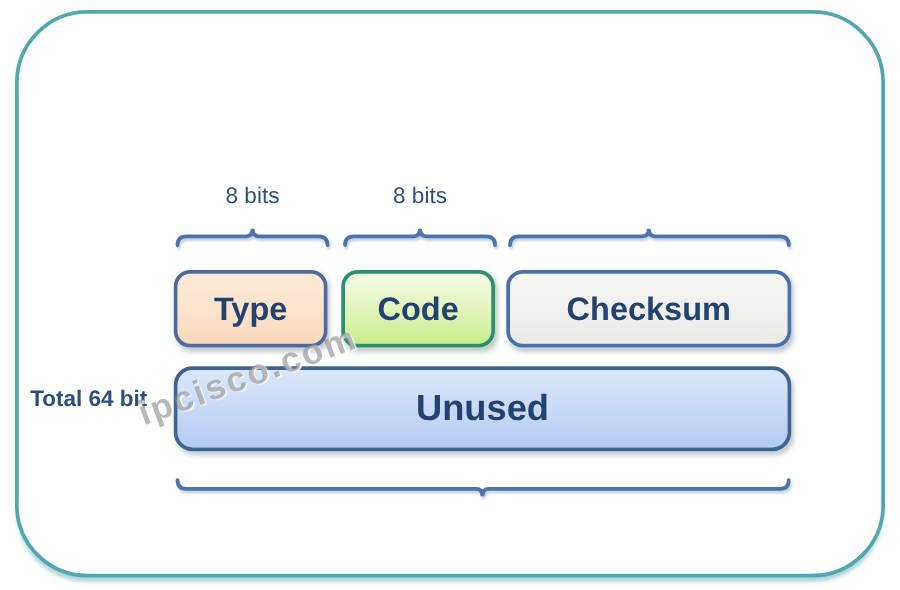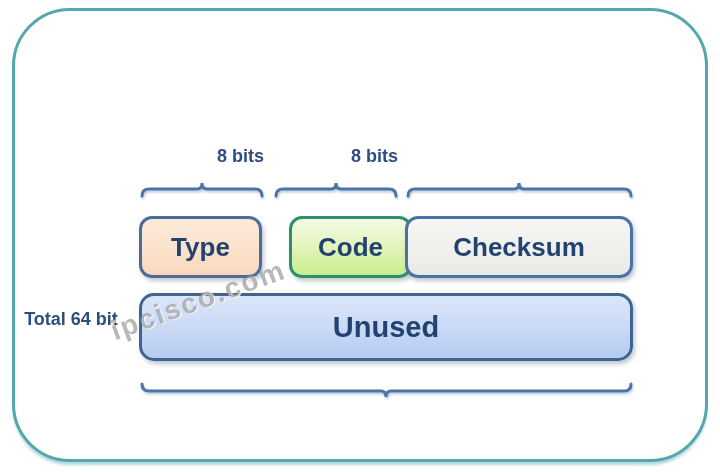--- a/index.html
+++ b/index.html
@@ -35,23 +35,23 @@
     text-align: center;
     font-size: 30px;
     font-weight: bold;
     letter-spacing: 0.5px;
     color: #2d5490;
   }
   .bits-label {
     position: absolute;
     top: 146px;
     height: 22px;
-    text-align: right;
+    text-align: center;
     font-size: 18px;
-    font-weight: bold;
+    font-weight: normal;
     color: #2d4e7e;
   }
   .bits-label.b1 { left: 140px; width: 124px; }
   .bits-label.b2 { left: 274px; width: 124px; }
   .bits-label.b3 { left: 406px; width: 227px; }
 
   .brace {
     position: absolute;
     filter: drop-shadow(1px 2px 1px rgba(140,160,195,0.55));
   }
@@ -80,21 +80,20 @@
     left: 139px;
     width: 123px;
     background: linear-gradient(180deg, #fcead9 0%, #fbe2cb 55%, #f8d8bc 100%);
   }
   .field-box.code {
     left: 273px;
     width: 123px;
     border-color: #2f8e72;
     background: linear-gradient(180deg, #f4fae4 0%, #e2f4bc 50%, #c8ee8c 100%);
     box-shadow: 2px 3px 4px rgba(90,130,100,0.40);
-    margin-left: 16px;
   }
   .field-box.checksum {
     left: 405px;
     width: 228px;
     border-color: #4a72a8;
     background: linear-gradient(180deg, #f6f6f4 0%, #efefec 60%, #e9e9e5 100%);
   }
   .field-box.unused {
     top: 293px;
     left: 139px;

